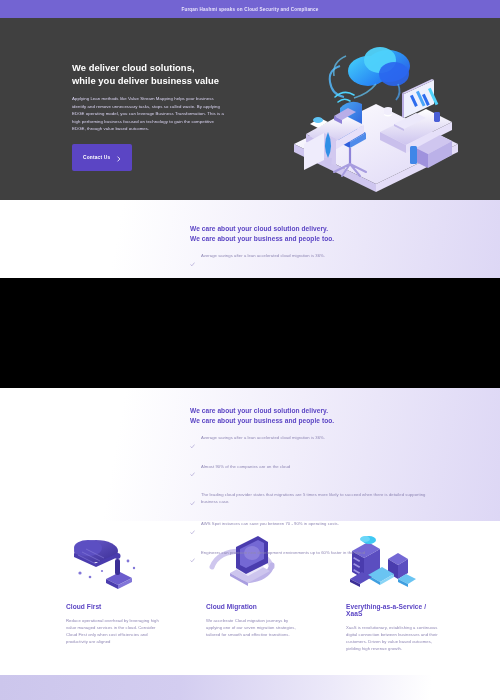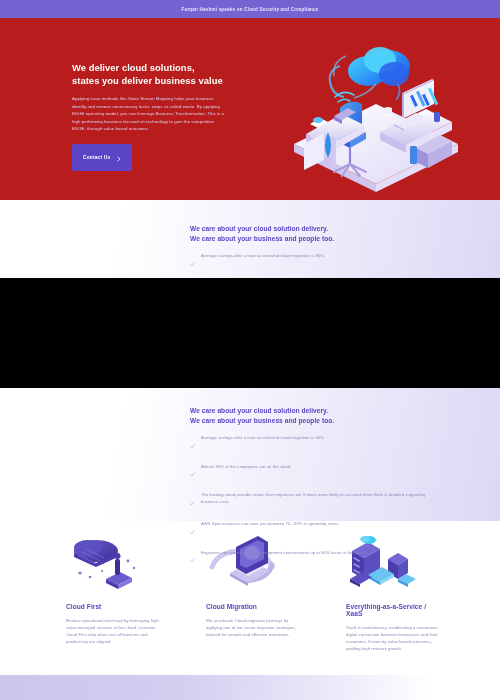--- a/index.html
+++ b/index.html
@@ -16,21 +16,21 @@
     height:18px; background:#7364d2;
     display:flex; align-items:center; justify-content:center;
   }
   .announce-text {
     color:#e8e4fb; font-size:4.6px; letter-spacing:.18px; font-weight:600;
     white-space:nowrap;
   }
 
   
   .hero {
-    position:relative; height:182px; background:#b91c1c;
+    position:relative; height:182px; background:#404040;
     overflow:hidden;
   }
   .hero-inner { position:relative; height:100%; }
   .hero-copy { position:absolute; left:72px; top:43px; width:160px; }
   .hero-title {
     color:#ffffff; font-size:9.4px; font-weight:700; line-height:13px;
     letter-spacing:.05px;
   }
   .hero-para {
     margin-top:8px; color:#ded8f7; font-size:4.3px; line-height:7.6px;
@@ -97,21 +97,21 @@
   <div class="announce">
     <span class="announce-text">Furqan Hashmi speaks on Cloud Security and Compliance</span>
   </div>
 
   <section class="hero">
     <div class="hero-inner">
 
       <div class="hero-copy">
         <h1 class="hero-title">
           <span>We deliver cloud solutions,</span><br>
-          <span>states you deliver business value</span>
+          <span>while you deliver business value</span>
         </h1>
         <p class="hero-para">Applying Lean methods like Value Stream Mapping helps your business identify and remove unnecessary tasks, stops so called waste. By applying EDGE operating model, you can leverage Business Transformation. This is a high performing business focused on technology to gain the competitive EDGE, through value based outcomes.</p>
         <button class="cta">
           <span class="cta-label">Contact Us</span>
           <span class="cta-chevron">
             <svg width="6" height="6" viewBox="0 0 10 10" fill="none">
               <path d="M3 1.5L6.5 5L3 8.5" stroke="#ffffff" stroke-width="1.4" stroke-linecap="round" stroke-linejoin="round"></path>
             </svg>
           </span>
         </button>

